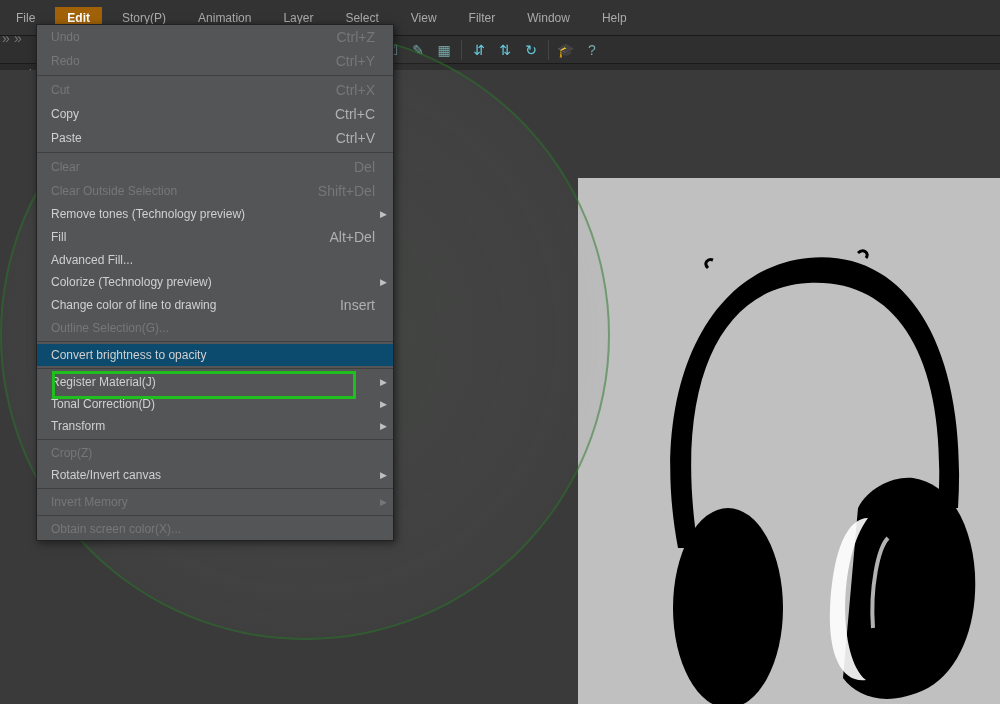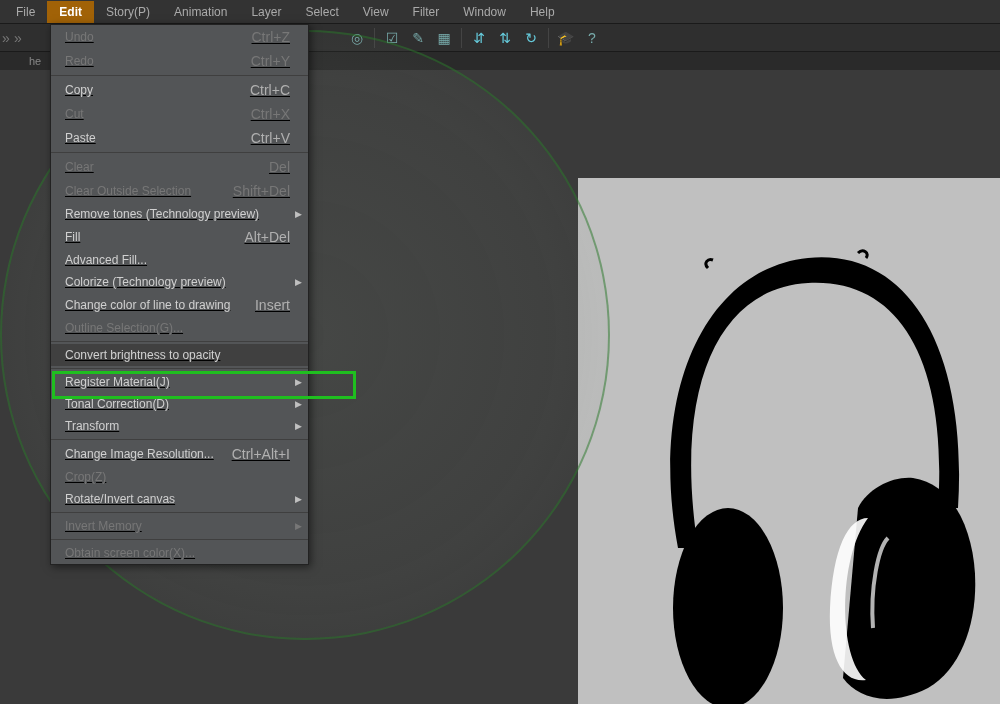--- a/index.html
+++ b/index.html
@@ -1,35 +1,35 @@
 <!DOCTYPE html>
 <html><head>
 <meta charset="utf-8">
 <style>
 * { margin: 0; padding: 0; box-sizing: border-box; font-family: 'Segoe UI', Tahoma, sans-serif; }
 body { width: 1000px; height: 704px; background: #2b2b2b; overflow: hidden; position: relative; }
 
-.menubar { height: 24px; background: #333333; display: flex; align-items: center; padding-left: 4px; border-bottom: 1px solid #1a1a1a; }
+.menubar { height: 36px; background: #333333; display: flex; align-items: center; padding-left: 4px; border-bottom: 1px solid #1a1a1a; gap: 8px; }
 .menubar-item { color: #aaa; font-size: 12px; padding: 4px 12px; cursor: pointer; }
 .menubar-item.active { background: #a16207; color: #fff; font-weight: bold; }
 
 .toolbar { height: 28px; background: #2f2f2f; display: flex; align-items: center; padding-left: 4px; border-bottom: 1px solid #1a1a1a; }
 .tool-icon { width: 22px; height: 22px; margin: 0 2px; display: flex; align-items: center; justify-content: center; color: #7aa; font-size: 14px; }
 .tool-sep { width: 1px; height: 20px; background: #444; margin: 0 4px; }
 
 .header-row { height: 18px; background: #2a2a2a; padding-left: 29px; color: #888; font-size: 11px; display: flex; align-items: center; }
 
 .canvas-area { position: absolute; top: 70px; left: 0; right: 0; bottom: 0; background: #3a3a3a; }
 .canvas { position: absolute; top: 108px; left: 578px; width: 440px; height: 600px; background: #c0c0c0; }
 .headphones { position: absolute; top: 30px; left: 30px; width: 380px; height: 500px; }
 
-.dropdown { position: absolute; top: 24px; left: 50px; width: 259px; background: #535557; border: 1px solid #222; box-shadow: 2px 2px 8px rgba(0,0,0,0.5); z-index: 100; text-decoration: underline; }
+.dropdown { position: absolute; top: 24px; left: 36px; width: 358px; background: #535557; border: 1px solid #222; box-shadow: 2px 2px 8px rgba(0,0,0,0.5); z-index: 100; }
 .menu-item { display: flex; justify-content: space-between; align-items: center; padding: 4px 18px 4px 14px; color: #d0d0d0; font-size: 12px; cursor: pointer; position: relative; min-height: 22px; }
 .menu-item.disabled { color: #777; cursor: default; }
-.menu-item.hovered { background: #404040; }
+.menu-item.hovered { background: #0c4a6e; }
 .menu-sep { height: 1px; background: #3f3f3f; margin: 2px 0; }
 .menu-shortcut { color: #b0b0b0; font-size: 14px; }
 .menu-item.disabled .menu-shortcut { color: #777; }
 .submenu-arrow { position: absolute; right: 6px; color: #c0c0c0; font-size: 9px; }
 .menu-item.disabled .submenu-arrow { color: #777; }
 
 .highlight-box { position: absolute; top: 371px; left: 52px; width: 304px; height: 28px; border: 3px solid #1fbf1f; z-index: 101; pointer-events: none; }
 .circle-overlay { position: absolute; top: 30px; left: 0px; width: 610px; height: 610px; border: 2px solid rgba(40,120,40,0.5); border-radius: 50%; z-index: 99; pointer-events: none; background: radial-gradient(circle, rgba(120,130,120,0.18) 0%, rgba(120,130,120,0.1) 60%, rgba(120,130,120,0) 100%); }
 
 .nav-arrows { position: absolute; top: 28px; left: 0; display: flex; }
@@ -93,27 +93,27 @@
 <div class="dropdown" id="dropdown">
     <div class="menu-item disabled">
       <span>Undo</span>
       <span class="menu-shortcut">Ctrl+Z</span>
     </div>
     <div class="menu-item disabled">
       <span>Redo</span>
       <span class="menu-shortcut">Ctrl+Y</span>
     </div>
     <div class="menu-sep"></div>
+    <div class="menu-item disabled">
+      <span>Cut</span>
+      <span class="menu-shortcut">Ctrl+X</span>
+    </div>
     <div class="menu-item">
       <span>Copy</span>
       <span class="menu-shortcut">Ctrl+C</span>
-    </div>
-    <div class="menu-item disabled">
-      <span>Cut</span>
-      <span class="menu-shortcut">Ctrl+X</span>
     </div>
     <div class="menu-item">
       <span>Paste</span>
       <span class="menu-shortcut">Ctrl+V</span>
     </div>
     <div class="menu-sep"></div>
     <div class="menu-item disabled">
       <span>Clear</span>
       <span class="menu-shortcut">Del</span>
     </div>
@@ -154,24 +154,20 @@
     </div>
     <div class="menu-item">
       <span>Tonal Correction(D)</span>
       <span class="submenu-arrow">▶</span>
     </div>
     <div class="menu-item">
       <span>Transform</span>
       <span class="submenu-arrow">▶</span>
     </div>
     <div class="menu-sep"></div>
-    <div class="menu-item">
-      <span>Change Image Resolution...</span>
-      <span class="menu-shortcut">Ctrl+Alt+I</span>
-    </div>
     <div class="menu-item disabled">
       <span>Crop(Z)</span>
     </div>
     <div class="menu-item">
       <span>Rotate/Invert canvas</span>
       <span class="submenu-arrow">▶</span>
     </div>
     <div class="menu-sep"></div>
     <div class="menu-item disabled">
       <span>Invert Memory</span>

